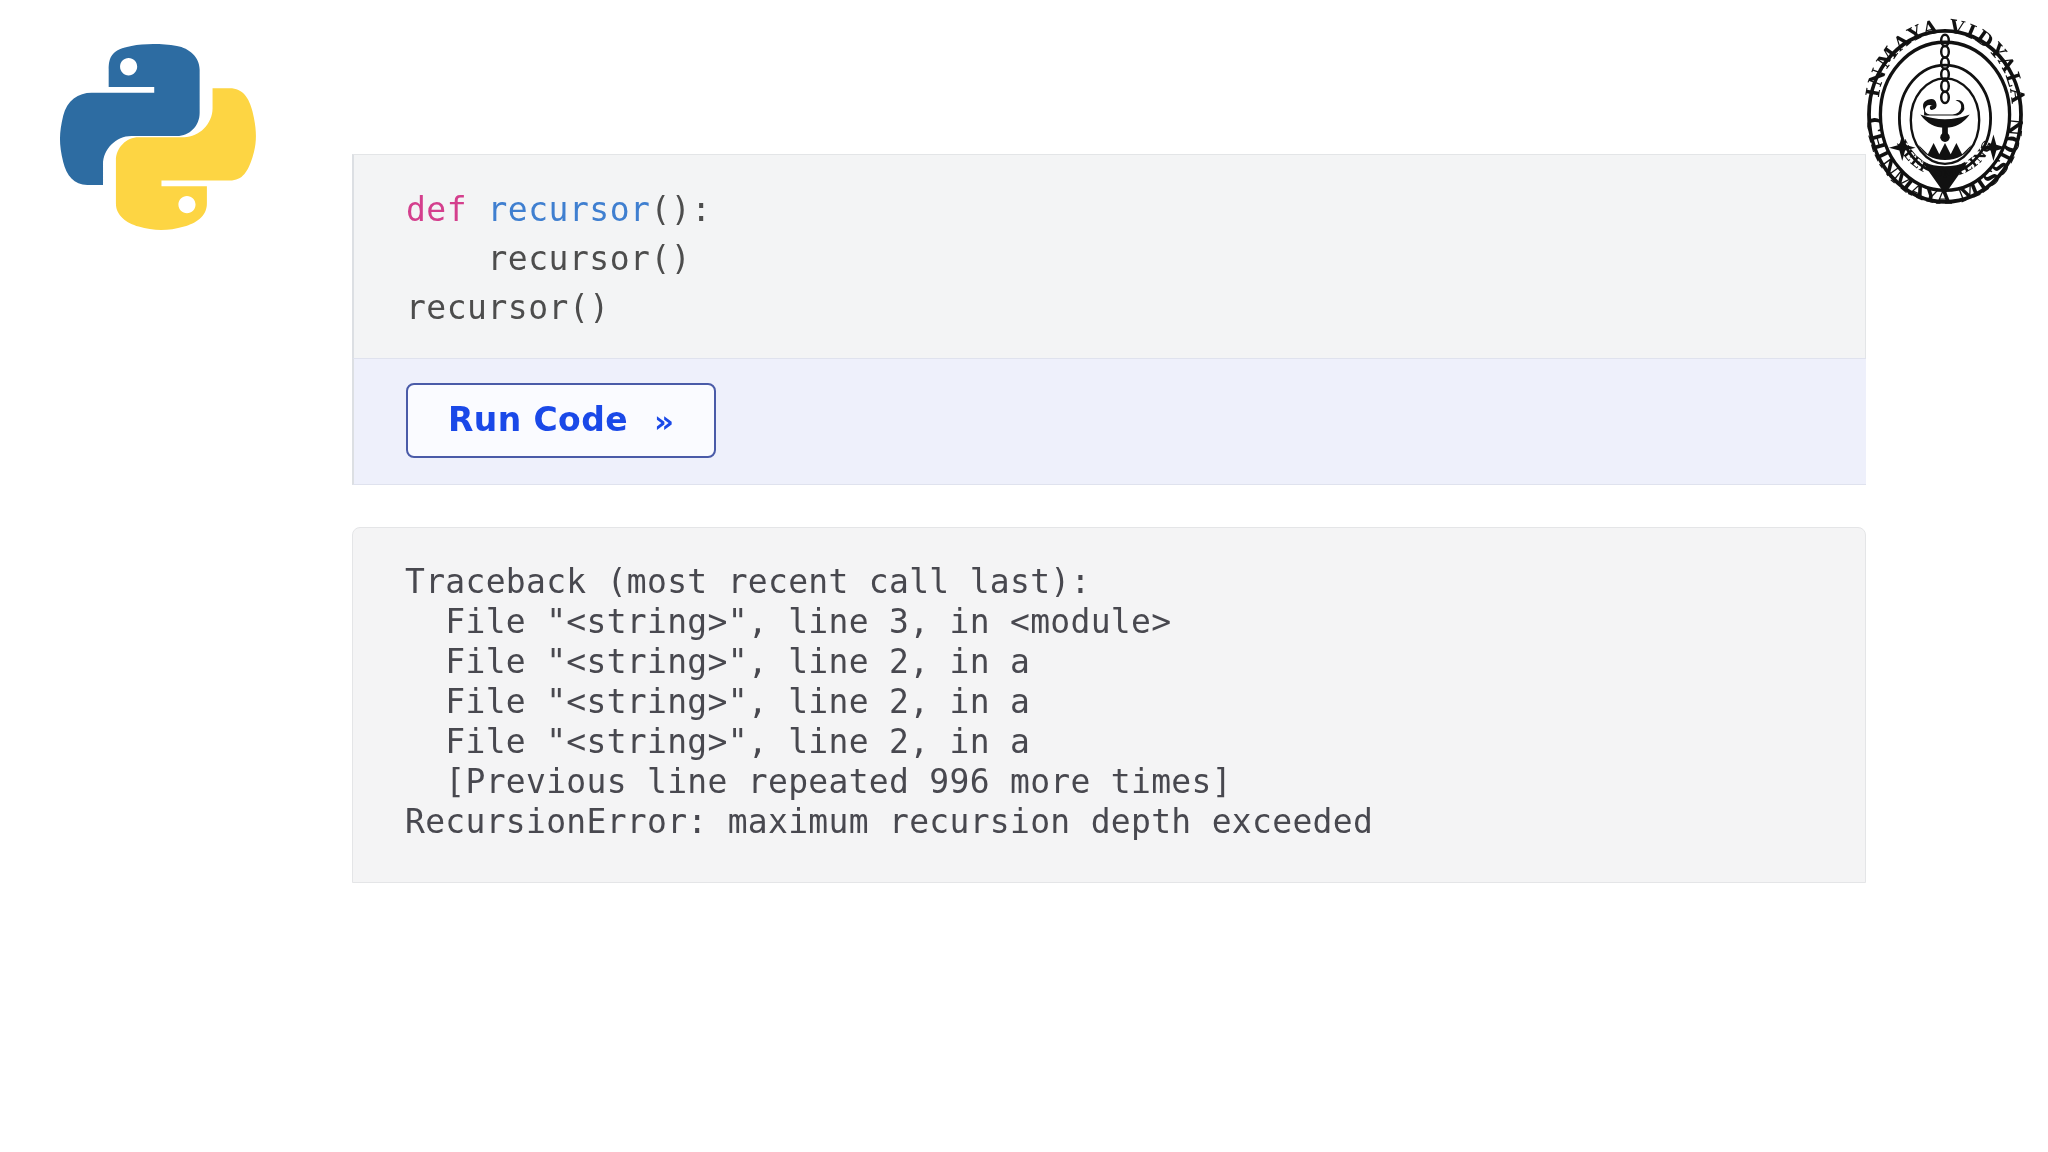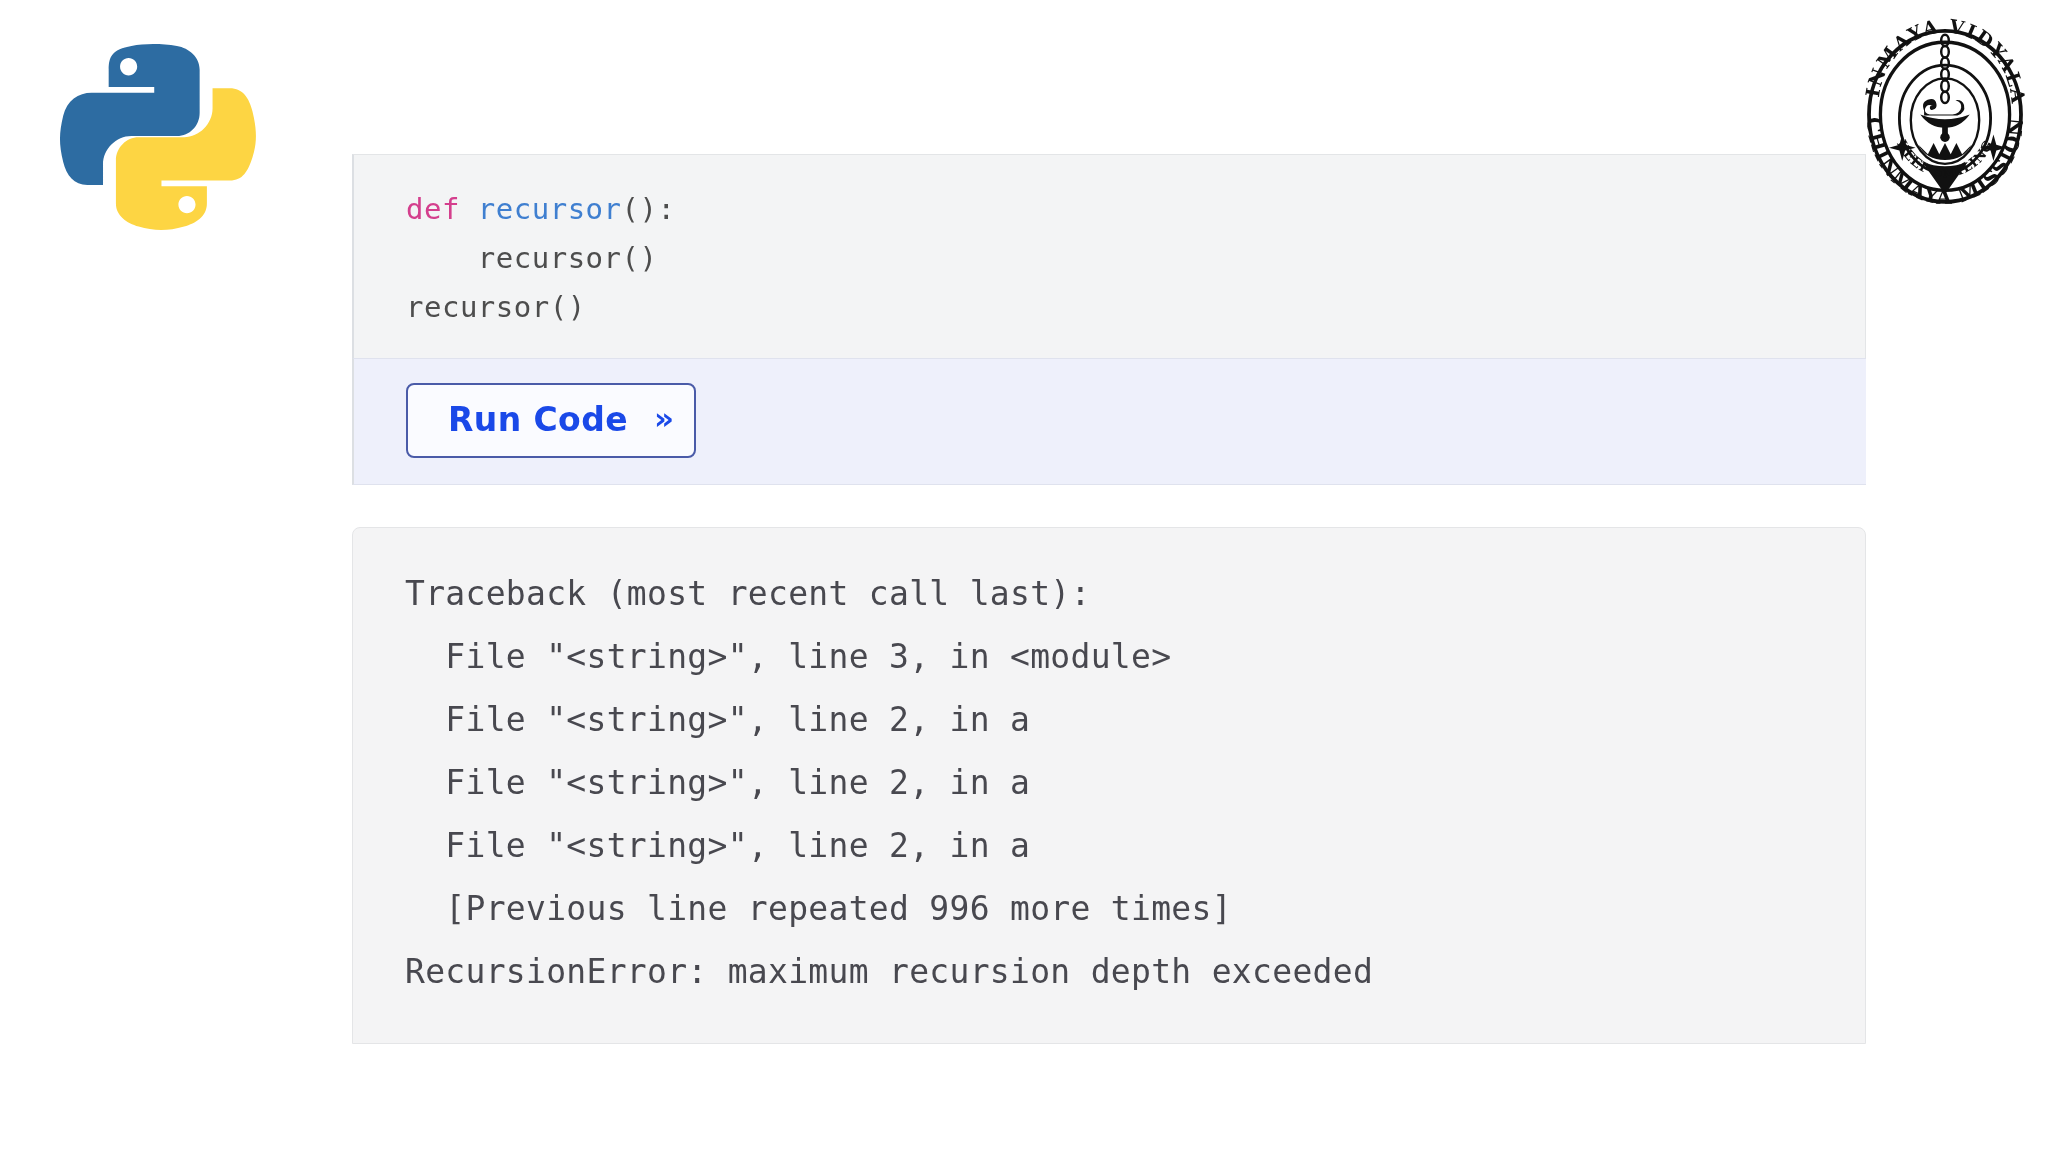--- a/index.html
+++ b/index.html
@@ -53,46 +53,46 @@
   
   .code-card {
     background: #f3f4f5;
     border-top: 1px solid #e3e5e7;
     border-left: 2px solid #dcdfe3;
     border-right: 1px solid #e3e5e7;
   }
   .code-body {
     padding: 30px 0 26px 52px;
     font-family: "DejaVu Sans Mono", "Liberation Mono", monospace;
-    font-size: 29px;
+    font-size: 33px;
     line-height: 49px;
     color: #4d4d4d;
     white-space: pre;
     letter-spacing: 0.5px;
   }
   .tok-kw  { color: #d43f8d; }
   .tok-fn  { color: #3f7fd0; }
   .tok-pl  { color: #4d4d4d; }
 
   
   .run-band {
     background: #eef0fb;
     border-top: 1px solid #dfe2ee;
     border-left: 2px solid #dcdfe3;
     border-bottom: 1px solid #dfe2ee;
     padding: 24px 0 26px 52px;
   }
   .run-button {
     display: inline-flex;
-    align-items: flex-start;
+    align-items: flex-end;
     gap: 26px;
     background: #fafbff;
     border: 2px solid #4a5ba8;
     border-radius: 8px;
-    padding: 15px 20px 17px 40px;
+    padding: 15px 40px 17px 40px;
     color: #1a49e8;
     font-family: "DejaVu Sans", sans-serif;
     font-size: 33px;
     font-weight: bold;
     letter-spacing: 0.4px;
     cursor: pointer;
   }
   .run-button .chev {
     font-size: 31px;
     font-weight: bold;
@@ -113,21 +113,21 @@
   .output-card {
     margin-top: 42px;
     background: #f4f4f5;
     border: 1px solid #e4e5e7;
     border-radius: 8px 8px 0 0;
     padding: 34px 0 40px 52px;
   }
   .output-body {
     font-family: "DejaVu Sans Mono", "Liberation Mono", monospace;
     font-size: 33px;
-    line-height: 63px;
+    line-height: 40px;
     color: #48484f;
     white-space: pre;
     letter-spacing: 0.3px;
   }
 </style>
 </head>
 <body>
 
 <div class="python-logo">
   <svg viewBox="0 0 110 110" width="216" height="216" aria-hidden="true">

